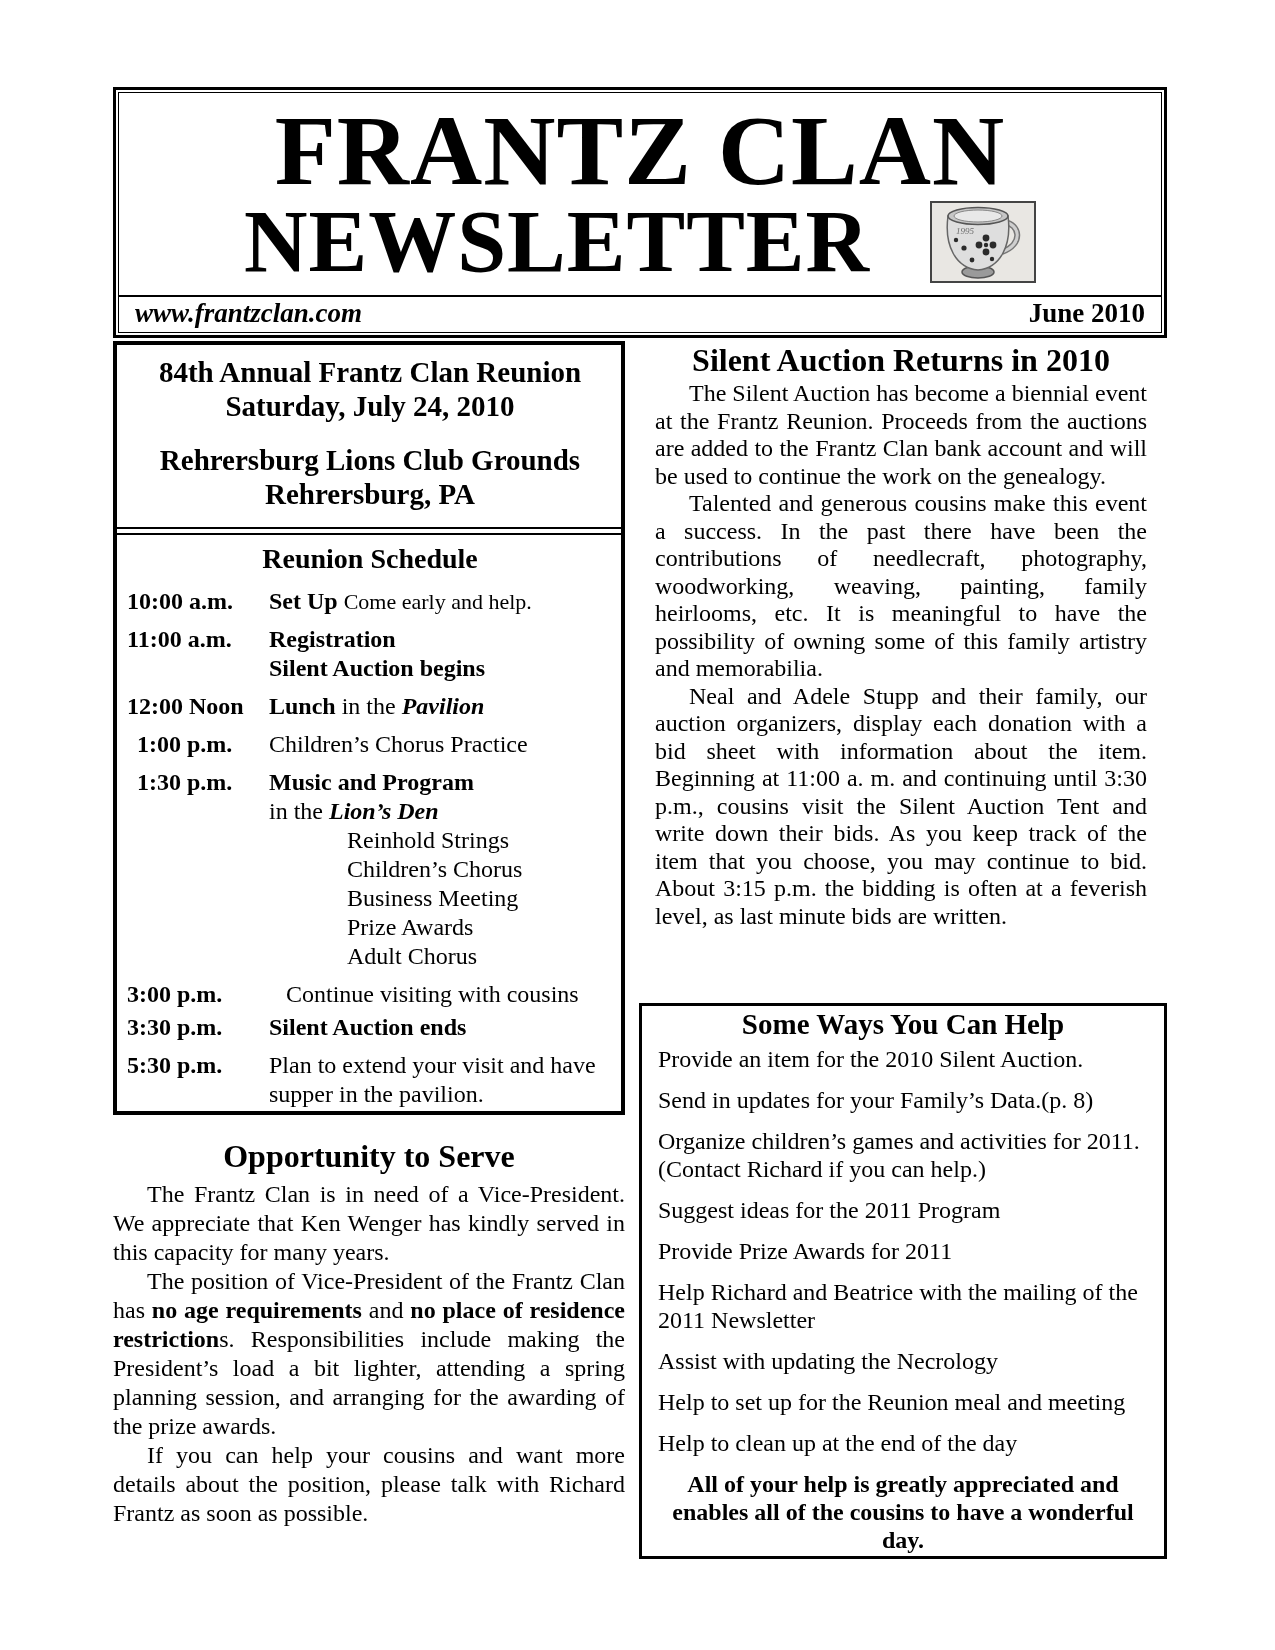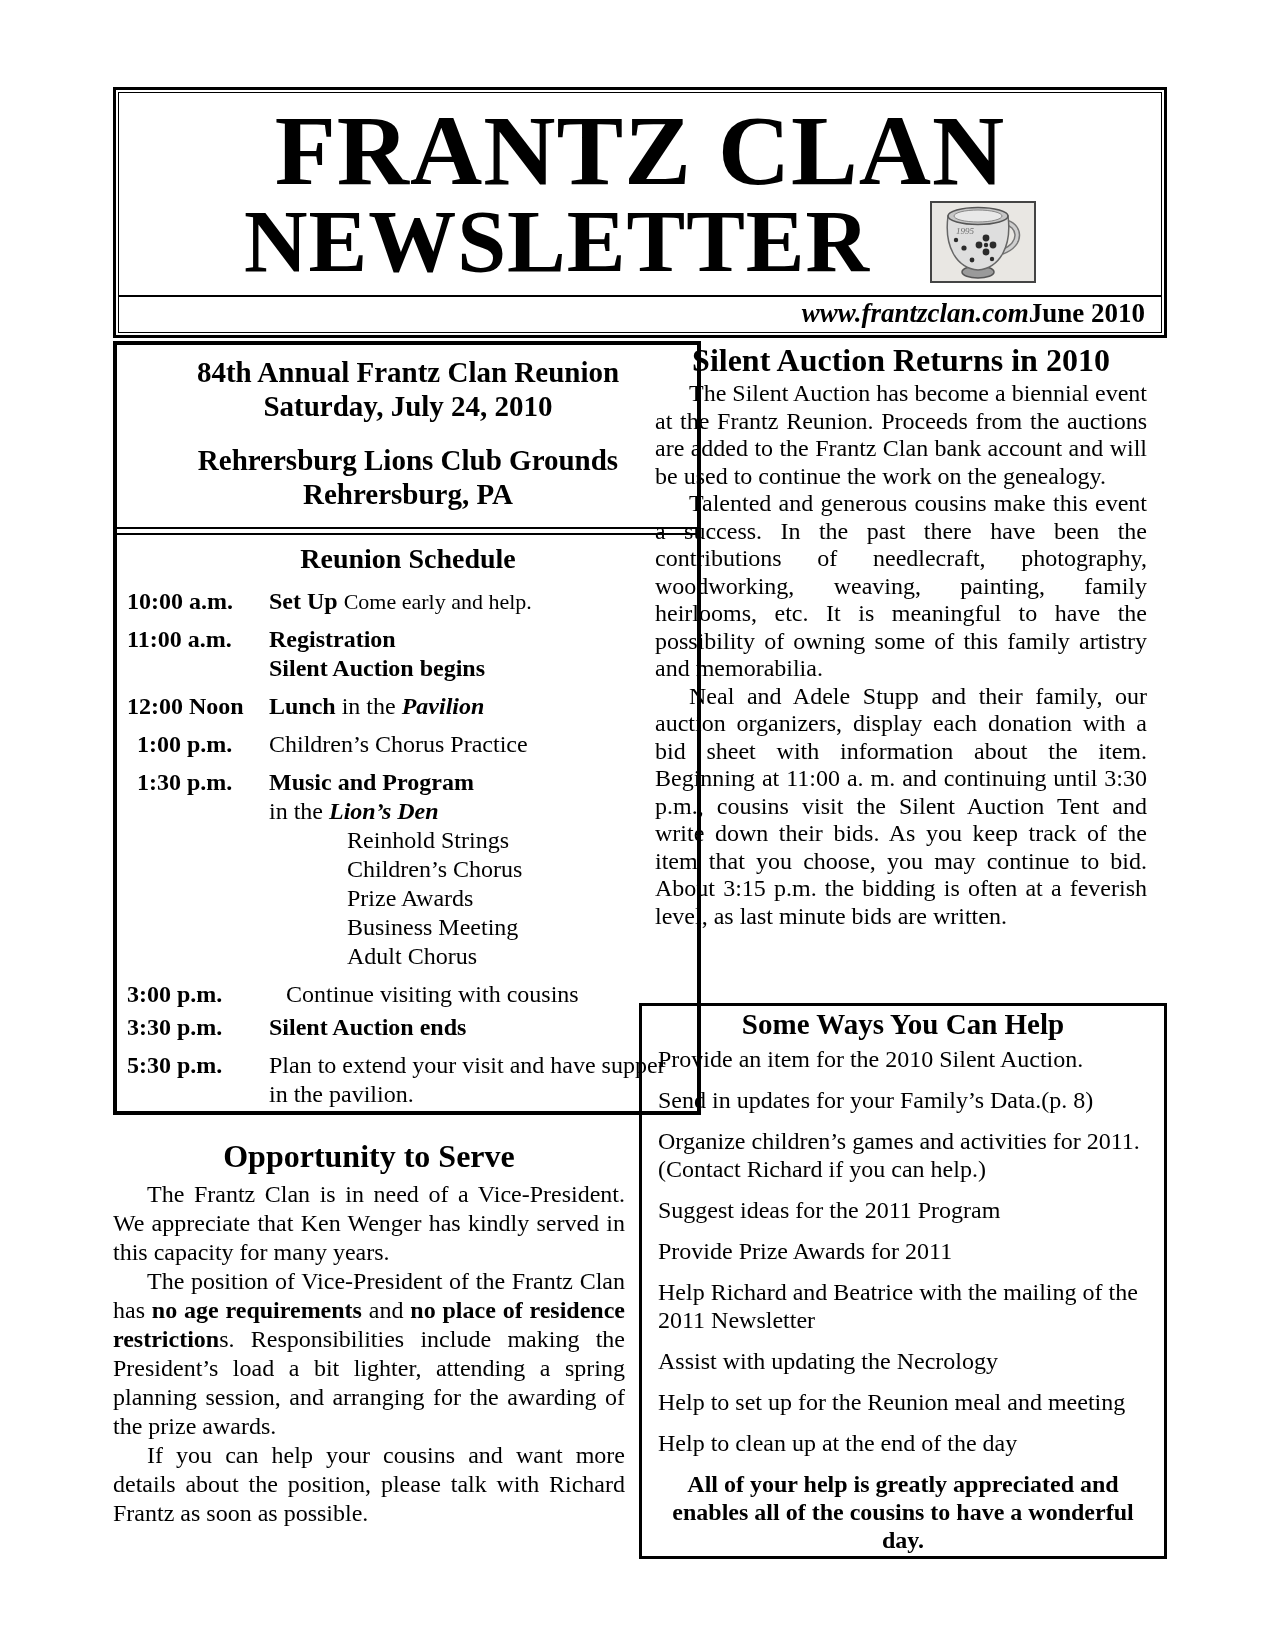--- a/index.html
+++ b/index.html
@@ -24,28 +24,28 @@
     letter-spacing:1px; white-space:nowrap;
   }
   .title-row2 { display:flex; align-items:center; gap:60px; margin-top:2px; }
   .title2 { font-size:88px; line-height:0.95; font-weight:700; letter-spacing:1px; white-space:nowrap; }
   .logo-box {
     width:106px; height:82px; background:#e9e7e3; border:2px solid #444;
     display:flex; align-items:center; justify-content:center; box-sizing:border-box;
   }
   .url-bar {
     border-top:2px solid #000; height:37px; box-sizing:border-box;
-    display:flex; justify-content:flex-end; align-items:center;
+    display:flex; justify-content:space-between; align-items:center;
     padding:0 16px 2px 16px; font-size:27px; font-weight:700;
   }
   .website { font-style:italic; }
 
   
   .reunion-box {
-    position:absolute; left:113px; top:341px; width:588px; height:774px;
+    position:absolute; left:113px; top:341px; width:512px; height:774px;
     border:4px solid #000; box-sizing:border-box; padding:10px 8px 0 10px;
     overflow:hidden;
   }
   .box-title { text-align:center; font-weight:700; font-size:29px; line-height:34px; }
   .venue { margin-top:20px; }
   .double-rule {
     margin:16px -8px 0 -10px; height:4px;
     border-top:2px solid #000; border-bottom:2px solid #000; box-sizing:content-box;
   }
   .schedule-heading { text-align:center; font-weight:700; font-size:28px; margin:8px 0 12px 0; }
@@ -163,22 +163,22 @@
     <div class="sched-row">
       <div class="sched-time indent">1:30 p.m.</div>
       <div class="sched-desc">
         <div class="b">Music and Program</div>
         <div>
           <span>in the</span>
           <span class="bi">Lion’s Den</span>
         </div>
         <div class="sub-item">Reinhold Strings</div>
         <div class="sub-item">Children’s Chorus</div>
+        <div class="sub-item">Business Meeting</div>
         <div class="sub-item">Prize Awards</div>
-        <div class="sub-item">Business Meeting</div>
         <div class="sub-item">Adult Chorus</div>
       </div>
     </div>
 
     <div class="sched-row tight">
       <div class="sched-time">3:00 p.m.</div>
       <div class="sched-desc">Continue visiting with cousins</div>
     </div>
 
     <div class="sched-row">

